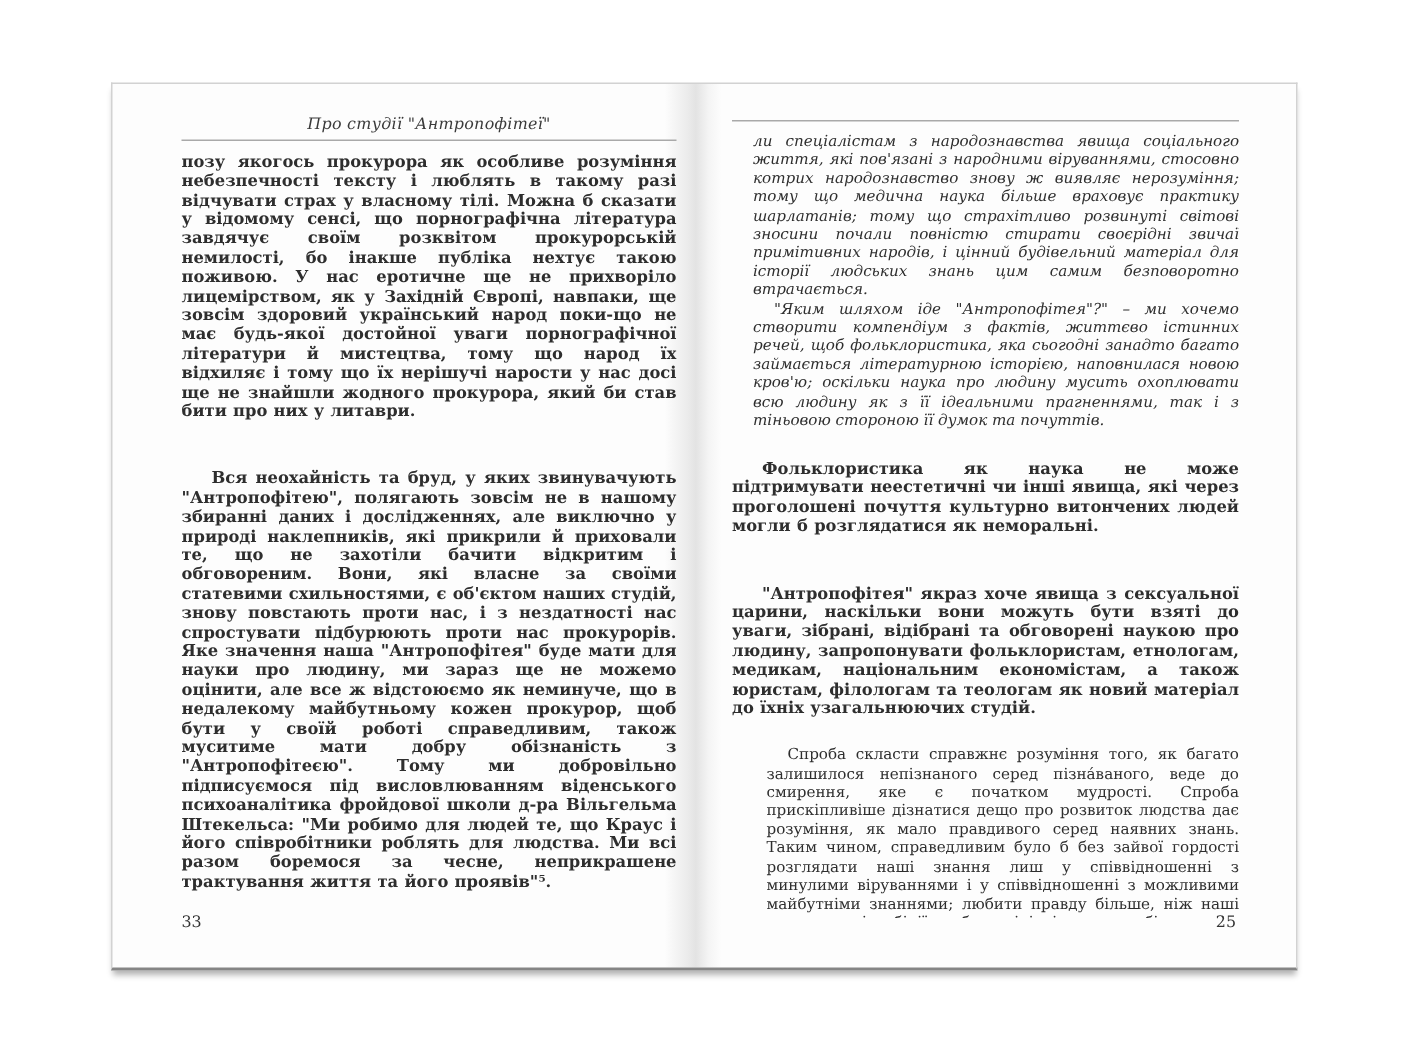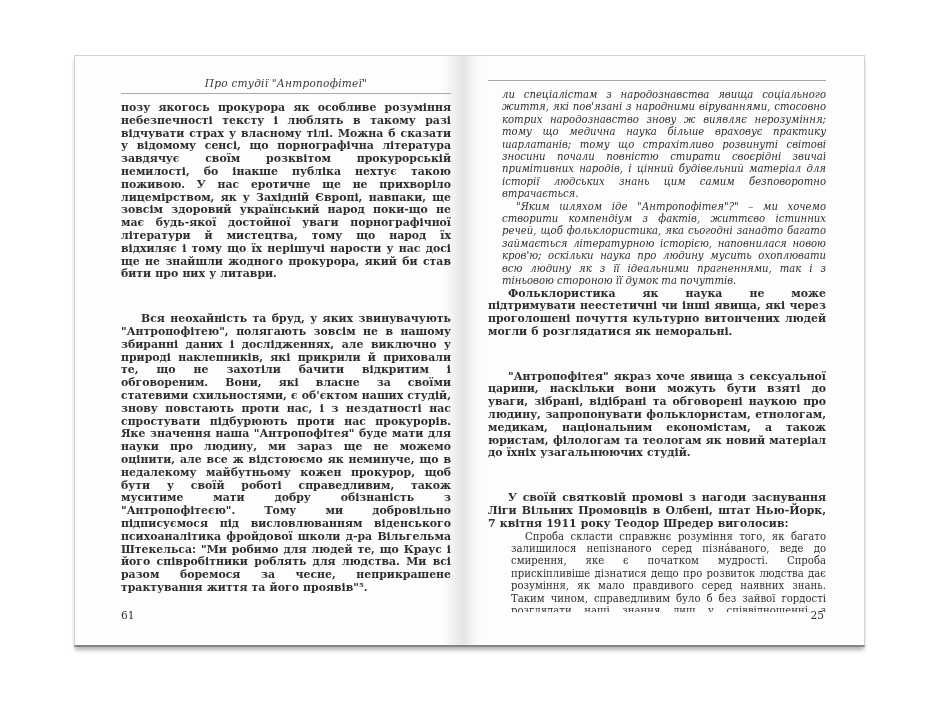--- a/index.html
+++ b/index.html
@@ -76,21 +76,21 @@
   }
   .quote-para {
     font-size: 10.1px;
     line-height: 12.4px;
     text-align: justify;
     margin-left: 23px;
   }
   .quote-cont { margin-left: 14px; font-style: italic; }
   .indent  { text-indent: 20px; margin-top: 32px; }
   .qindent { text-indent: 14px; }
-  .gap-top { margin-top: 0; }
+  .gap-top { margin-top: 19px; }
   .page-number {
     position: absolute;
     font-size: 10.6px;
     color: #333333;
     top: 553px;
   }
   .pn-left  { left: 46px; }
   .pn-right { right: 40px; }
 </style>
 </head>
@@ -102,27 +102,26 @@
 
     <div class="col col-left">
       <div class="running-head">Про студії "Антропофітеї"</div>
       <hr class="head-rule">
 
       <p class="body-para">позу якогось прокурора як особливе розуміння небезпечності тексту і люблять в такому разі відчувати страх у власному тілі. Можна б сказати у відомому сенсі, що порнографічна література завдячує своїм розквітом прокурорській немилості, бо інакше публіка нехтує такою поживою. У нас еротичне ще не прихворіло лицемірством, як у Західній Європі, навпаки, ще зовсім здоровий український народ поки-що не має будь-якої достойної уваги порнографічної літератури й мистецтва, тому що народ їх відхиляє і тому що їх нерішучі нарости у нас досі ще не знайшли жодного прокурора, який би став бити про них у литаври.</p>
       <p class="body-para indent">Вся неохайність та бруд, у яких звинувачують "Антропофітею", полягають зовсім не в нашому збиранні даних і дослідженнях, але виключно у природі наклепників, які прикрили й приховали те, що не захотіли бачити відкритим і обговореним. Вони, які власне за своїми статевими схильностями, є об'єктом наших студій, знову повстають проти нас, і з нездатності нас спростувати підбурюють проти нас прокурорів. Яке значення наша "Антропофітея" буде мати для науки про людину, ми зараз ще не можемо оцінити, але все ж відстоюємо як неминуче, що в недалекому майбутньому кожен прокурор, щоб бути у своїй роботі справедливим, також муситиме мати добру обізнаність з "Антропофітеєю". Тому ми добровільно підписуємося під висловлюванням віденського психоаналітика фройдової школи д-ра Вільгельма Штекельса: "Ми робимо для людей те, що Краус і його співробітники роблять для людства. Ми всі разом боремося за чесне, неприкрашене трактування життя та його проявів"⁵.</p>
       <p class="body-para indent">Один юрист з німецького царства⁶ Карл Амраїн, якого шанують в наших колах як одного з найдавніших співробітників у вивченні антропофітеї, трактує в одній прокламації наші праці, і я хочу повторити тут один витяг:</p>
 
     </div>
-    <div class="page-number pn-left">61</div>
+    <div class="page-number pn-left">33</div>
 
     <div class="col col-right">
       <hr class="head-rule">
 
       <p class="quote-para quote-cont" style="margin-left:14px">ли спеціалістам з народознавства явища соціального життя, які пов'язані з народними віруваннями, стосовно котрих народознавство знову ж виявляє нерозуміння; тому що медична наука більше враховує практику шарлатанів; тому що страхітливо розвинуті світові зносини почали повністю стирати своєрідні звичаї примітивних народів, і цінний будівельний матеріал для історії людських знань цим самим безповоротно втрачається.</p>
       <p class="quote-para quote-cont qindent" style="margin-left:14px">"Яким шляхом іде "Антропофітея"?" – ми хочемо створити компендіум з фактів, життєво істинних речей, щоб фольклористика, яка сьогодні занадто багато займається літературною історією, наповнилася новою кров'ю; оскільки наука про людину мусить охоплювати всю людину як з її ідеальними прагненнями, так і з тіньовою стороною її думок та почуттів.</p>
       <p class="body-para indent gap-top">Фольклористика як наука не може підтримувати неестетичні чи інші явища, які через проголошені почуття культурно витончених людей могли б розглядатися як неморальні.</p>
       <p class="body-para indent">"Антропофітея" якраз хоче явища з сексуальної царини, наскільки вони можуть бути взяті до уваги, зібрані, відібрані та обговорені наукою про людину, запропонувати фольклористам, етнологам, медикам, національним економістам, а також юристам, філологам та теологам як новий матеріал до їхніх узагальнюючих студій.</p>
-      <p class="body-para indent">У своїй святковій промові з нагоди заснування Ліги Вільних Промовців в Олбені, штат Нью-Йорк, 7 квітня 1911 року Теодор Шредер виголосив:</p>
       <p class="quote-para qindent gap-top">Спроба скласти справжнє розуміння того, як багато залишилося непізнаного серед пізнáваного, веде до смирення, яке є початком мудрості. Спроба прискіпливіше дізнатися дещо про розвиток людства дає розуміння, як мало правдивого серед наявних знань. Таким чином, справедливим було б без зайвої гордості розглядати наші знання лиш у співвідношенні з минулими віруваннями і у співвідношенні з можливими майбутніми знаннями; любити правду більше, ніж наші марнославні амбіції; любити цілісність життя більше, ніж псевдоморальну сентиментальність; не бути фарисеєм і відкритися для розуміння розмаїтості і невизначеності норм; не боятися нових реалій, та бути поступливим перед поступом правди; бути егоїстом такого високого гатунку, аби дозволити собі щастя неупереджено вивчати предмет і робити припущення, виходячи не з власних уявлень, а з об'єктивних даних; мати бажання бути правим, яке б завжди пересилювало бажання,</p>
     </div>
     <div class="page-number pn-right">25</div>
   </div>
 </div>
 
 </body></html>

